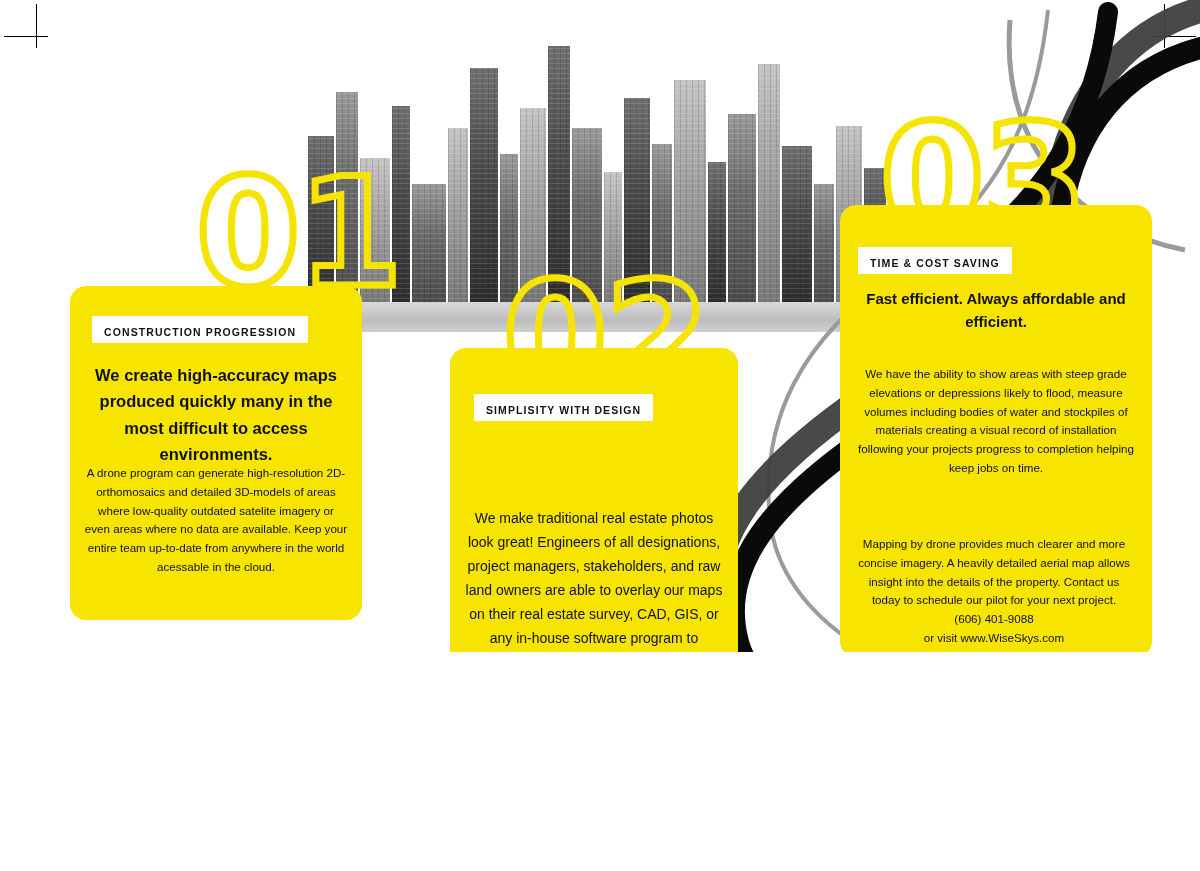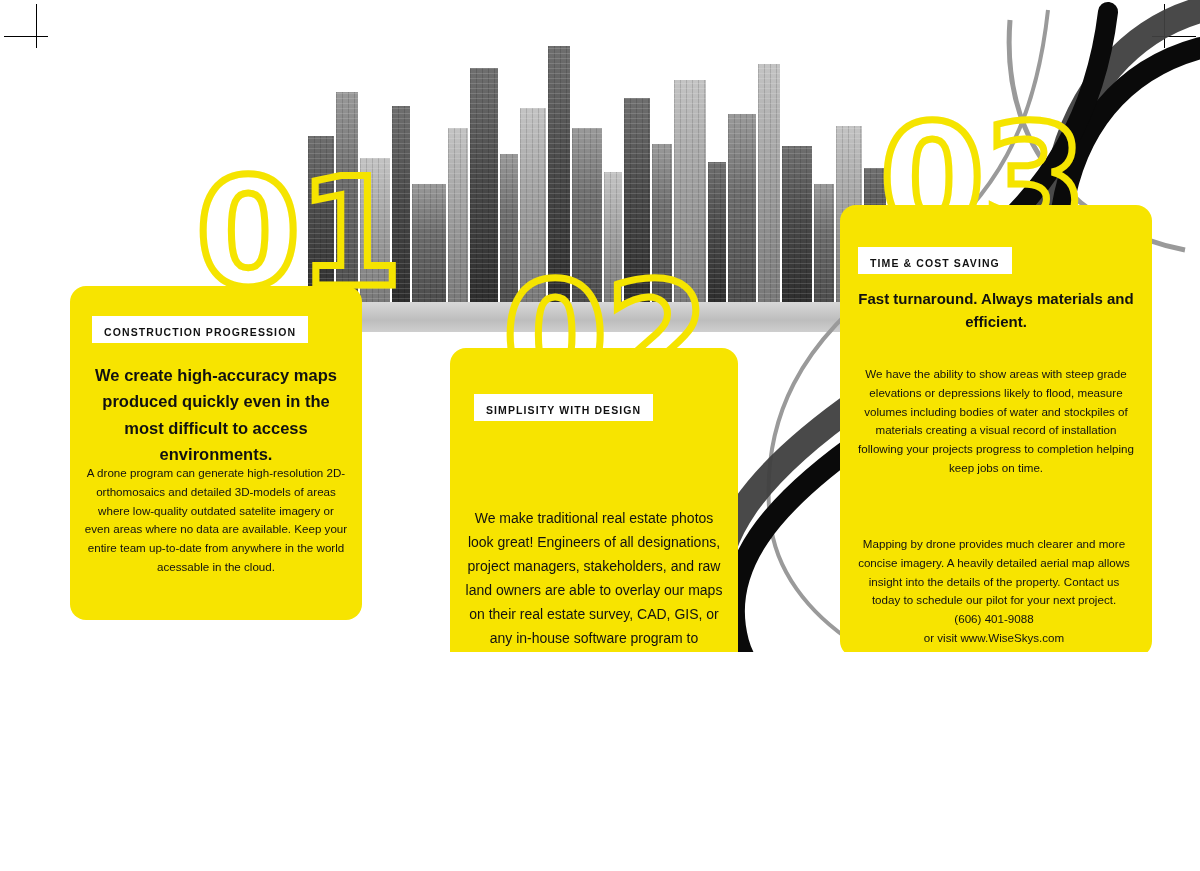--- a/index.html
+++ b/index.html
@@ -245,32 +245,32 @@
     <path d="M1200 48 C1120 70, 1075 130, 1062 210 C1046 300, 965 368, 868 436 C770 504, 718 568, 738 642 C758 716, 880 756, 1012 752 C1100 749, 1165 728, 1200 706" fill="none" stroke="#0a0a0a" stroke-width="22" stroke-linecap="round"></path>
     <path d="M1108 12 C1096 110, 1055 190, 960 262" fill="none" stroke="#0a0a0a" stroke-width="20" stroke-linecap="round"></path>
   </svg>
 
   <div class="bignum" id="num01">01</div>
   <div class="bignum" id="num02">02</div>
   <div class="bignum" id="num03">03</div>
 
   <div class="card" id="card1">
     <div class="tag">CONSTRUCTION PROGRESSION</div>
-    <div class="headline">We create high-accuracy maps produced quickly even in the most difficult to access environments.</div>
+    <div class="headline">We create high-accuracy maps produced quickly many in the most difficult to access environments.</div>
     <div class="body">A drone program can generate high-resolution 2D-orthomosaics and detailed 3D-models of areas where low-quality outdated satelite imagery or even areas where no data are available. Keep your entire team up-to-date from anywhere in the world acessable in the cloud.</div>
   </div>
 
   <div class="card" id="card2">
     <div class="tag">SIMPLISITY WITH DESIGN</div>
     <div class="body">We make traditional real estate photos look great!  Engineers of all designations, project managers, stakeholders, and raw land owners are able to overlay our maps on their real estate survey, CAD, GIS, or any in-house software program to augment  jobsite plans and make them come to life with meaningful, auditable information in real-time.</div>
   </div>
 
   <div class="card" id="card3">
     <div class="tag">TIME &amp; COST SAVING</div>
-    <div class="headline">Fast turnaround.  Always materials and efficient.</div>
+    <div class="headline">Fast efficient.  Always affordable and efficient.</div>
     <div class="body body1">We have the ability to show areas with steep grade elevations or depressions likely to flood, measure volumes including bodies of water and stockpiles of materials creating a visual record of installation following your projects progress to completion helping keep jobs on time.</div>
     <div class="body body2">
       <p>Mapping by drone provides much clearer and more concise imagery.  A heavily detailed aerial map allows insight into the details of the property.  Contact us today to schedule our pilot for your next project.</p>
       <p>(606) 401-9088</p>
       <p>or visit www.WiseSkys.com</p>
     </div>
   </div>
 
 </div>
 

